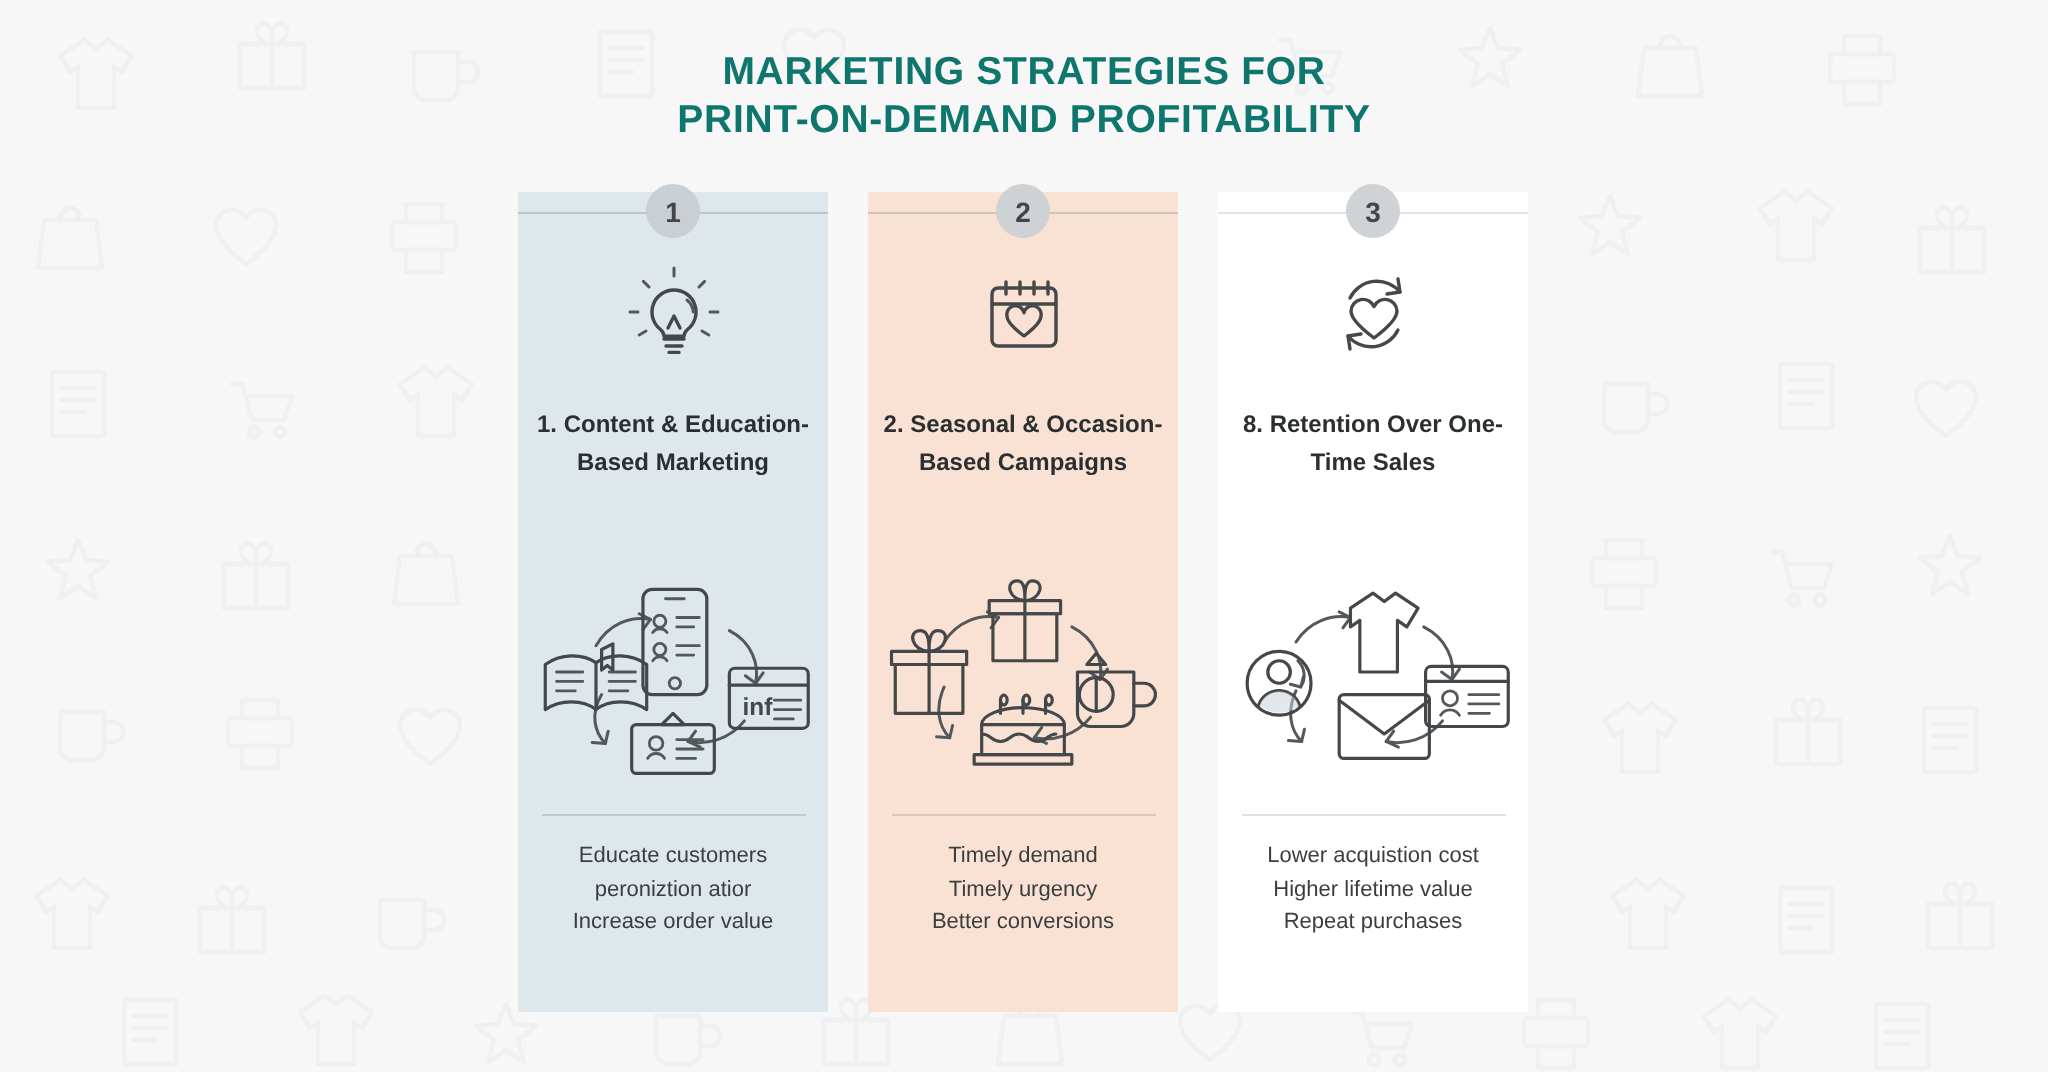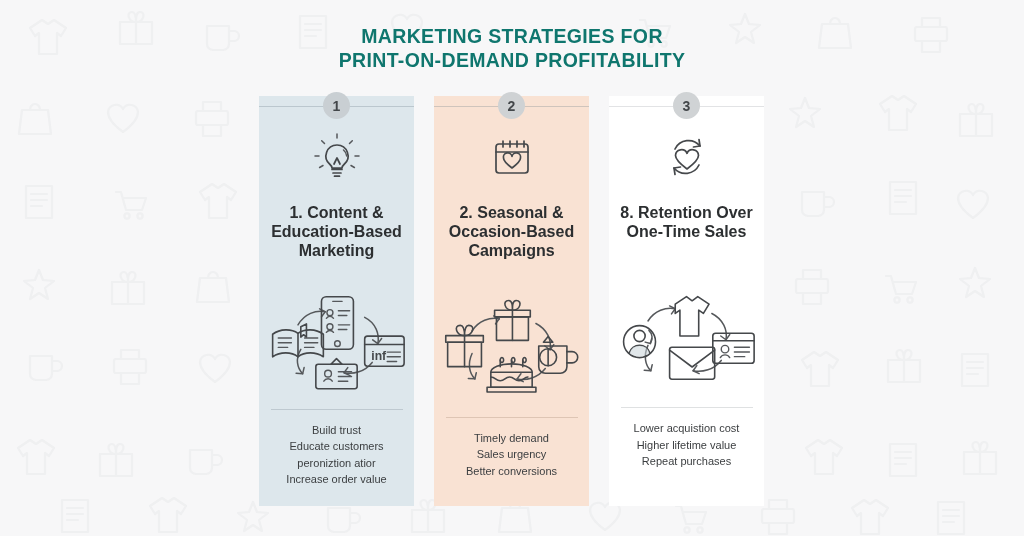--- a/index.html
+++ b/index.html
@@ -75,21 +75,21 @@
     margin-top:12px;
     height:52px;
     display:flex;align-items:center;justify-content:center;
   }
   .hero svg{display:block;}
 
   .heading{
     margin-top:20px;
     text-align:center;
     color:#2c2f31;
-    font-size:16px;
+    font-size:12px;
     font-weight:bold;
     line-height:19px;
     width:142px;
   }
 
   .cluster{
     margin-top:auto;
     height:118px;
     display:flex;align-items:center;justify-content:center;
     width:100%;
@@ -299,21 +299,20 @@
           <circle class="ln-t" cx="65" cy="94" r="3.6"></circle>
           <path class="ln-t" d="M60.5 102 a5.2 5.2 0 0 1 9 0"></path>
           <path class="ln-t" d="M76 92 h14 M76 97 h14 M76 102 h10"></path>
         </g>
       </svg>
     </div>
 
     <div class="divider"></div>
 
     <div class="benefits">
-      <span class="benefit">Build trust</span>
       <span class="benefit">Educate customers</span>
       <span class="benefit">peroniztion atior</span>
       <span class="benefit">Increase order value</span>
     </div>
   </div>
 
   <div class="col c2">
     <div class="toprule"></div>
     <div class="badge">2</div>
 
@@ -370,21 +369,21 @@
           <path class="ln" d="M62 78 v-7 M74 78 v-7 M86 78 v-7"></path>
           <path class="ln" d="M62 71 a1.8 2.6 0 1 0 0 -.1 M74 71 a1.8 2.6 0 1 0 0 -.1 M86 71 a1.8 2.6 0 1 0 0 -.1"></path>
         </g>
       </svg>
     </div>
 
     <div class="divider"></div>
 
     <div class="benefits">
       <span class="benefit">Timely demand</span>
-      <span class="benefit">Sales urgency</span>
+      <span class="benefit">Timely urgency</span>
       <span class="benefit">Better conversions</span>
     </div>
   </div>
 
   <div class="col c3">
     <div class="toprule"></div>
     <div class="badge">3</div>
 
     <div class="hero">
       <svg width="54" height="52" viewBox="0 0 54 52">

